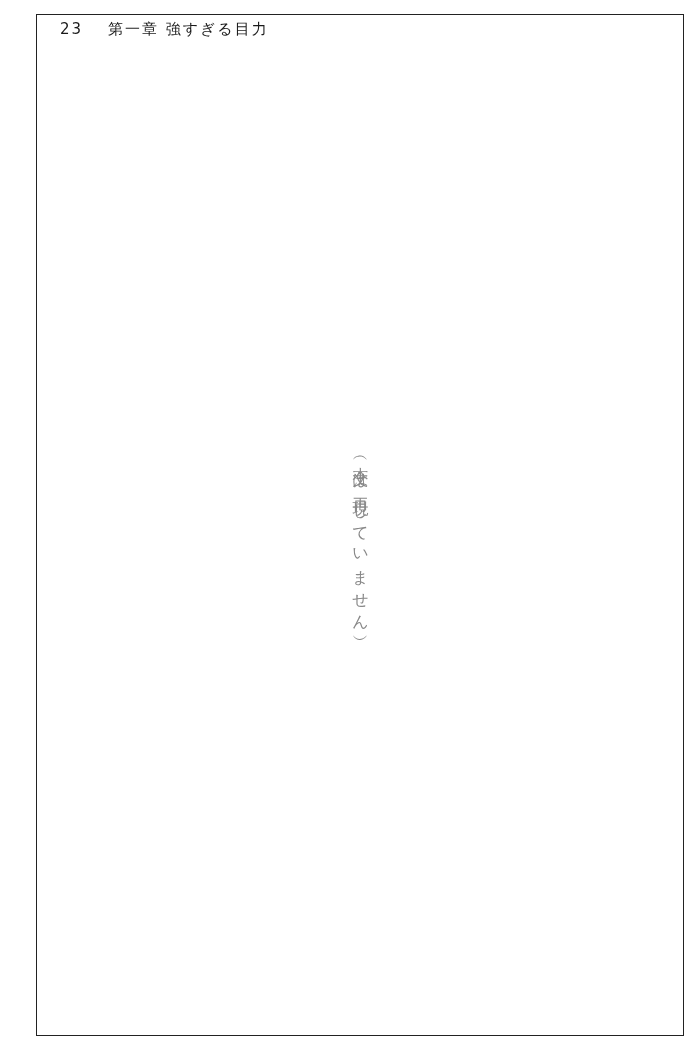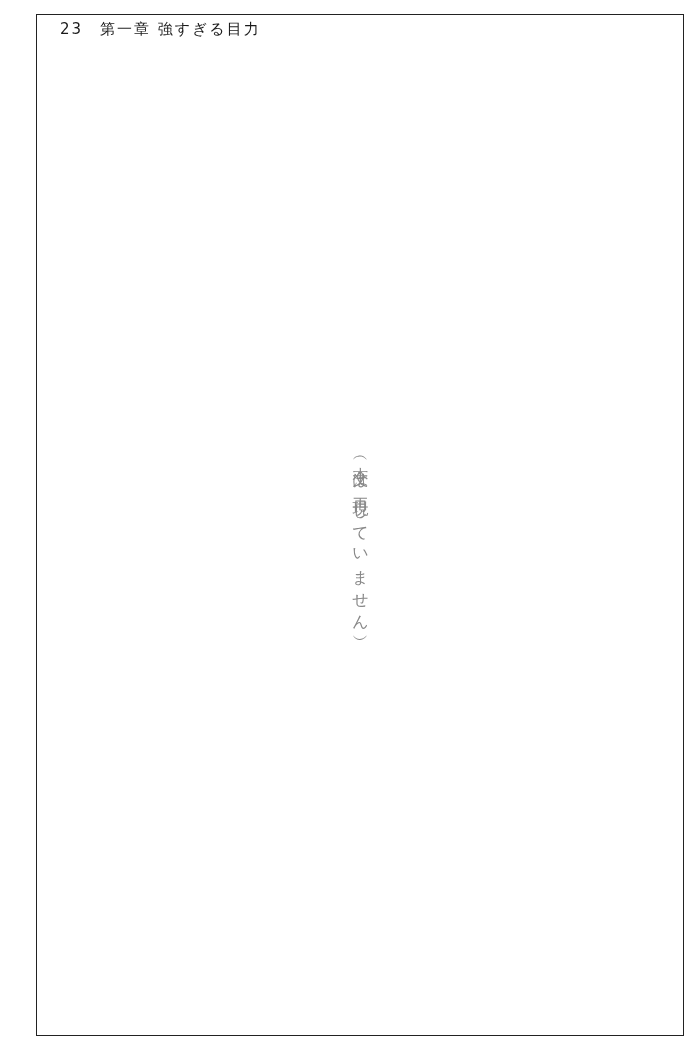--- a/index.html
+++ b/index.html
@@ -1,20 +1,20 @@
 <!DOCTYPE html>
 <html><head>
 <meta charset="utf-8">
 <style>
   html,body{margin:0;padding:0;}
   body{width:700px;height:1050px;background:#fff;font-family:"DejaVu Sans",sans-serif;color:#1a1a1a;}
   .page{position:absolute;inset:0;background:#fff;}
   .frame{position:absolute;left:36px;top:14px;right:16px;bottom:14px;border:1px solid #222;}
   .header{position:absolute;left:60px;top:20px;font-size:15px;letter-spacing:2px;}
-  .header .pagenum{margin-right:10px;}
+  .header .pagenum{margin-right:18px;}
   .body-area{position:absolute;left:60px;top:70px;right:40px;bottom:40px;
     display:flex;align-items:center;justify-content:center;}
   .omitted-note{writing-mode:vertical-rl;font-size:16px;color:#888;letter-spacing:4px;}
 </style>
 </head>
 <body>
 
 <div class="page">
   <div class="frame"></div>
   <div class="header">

